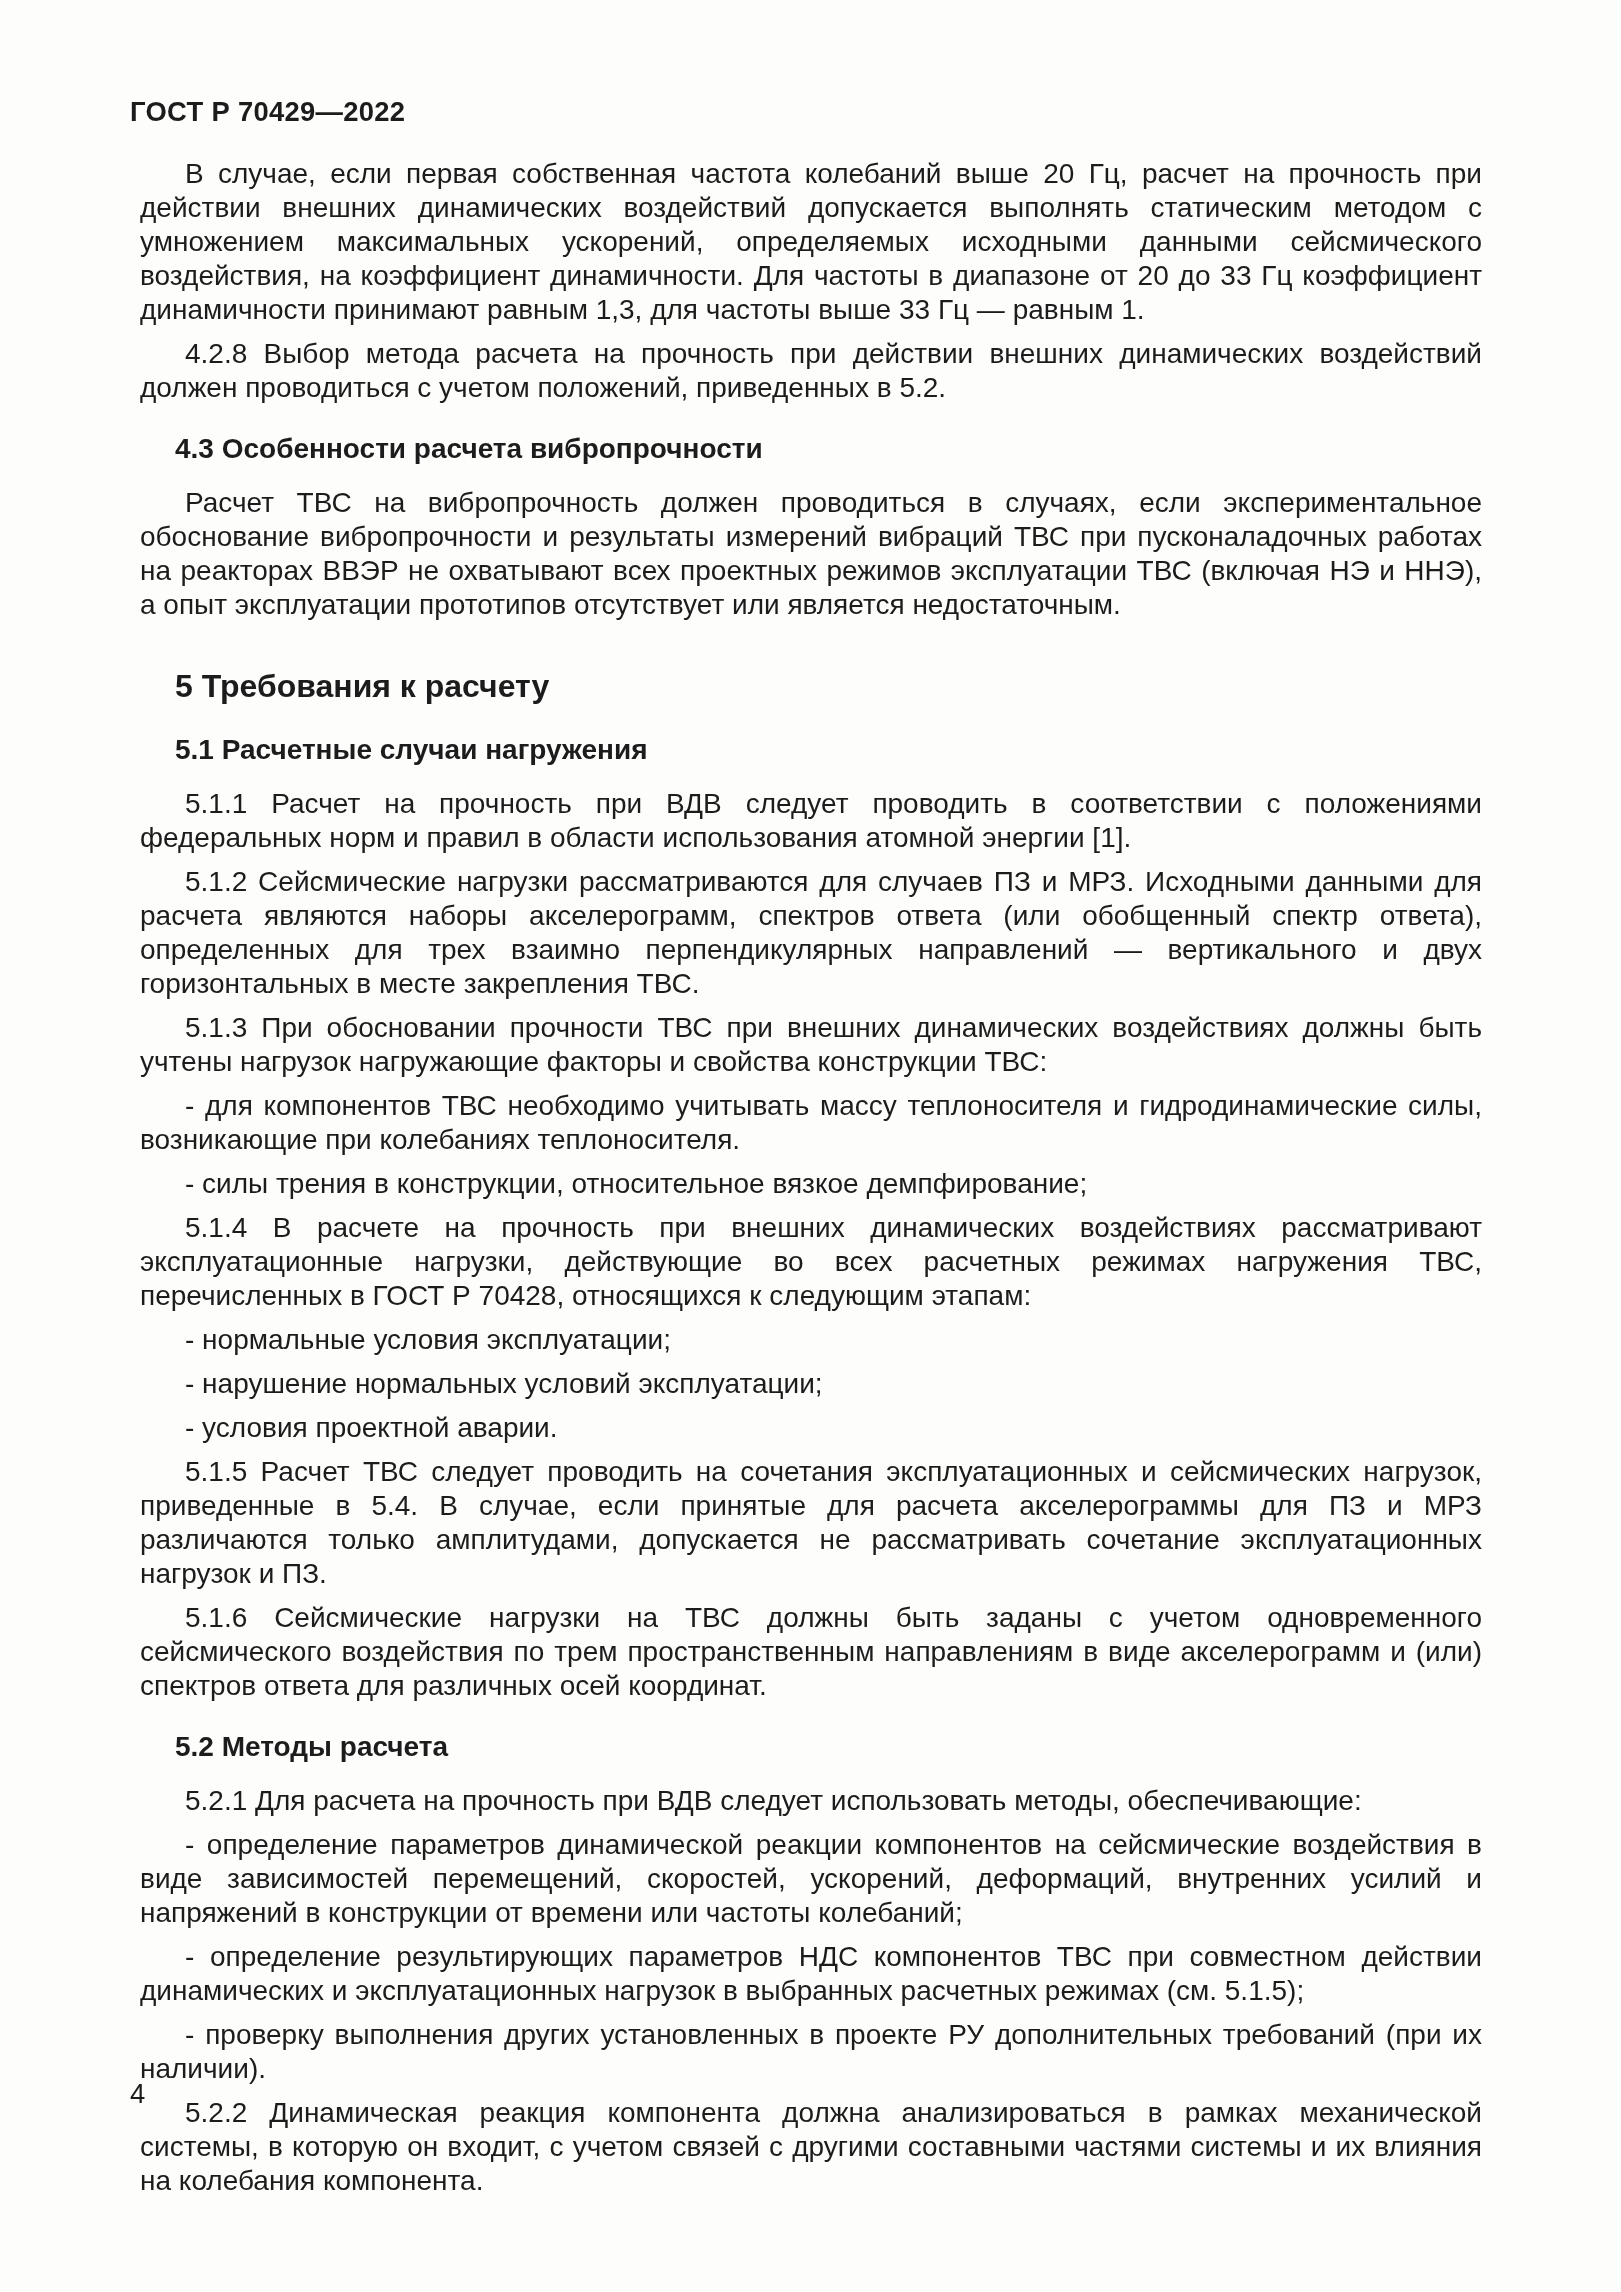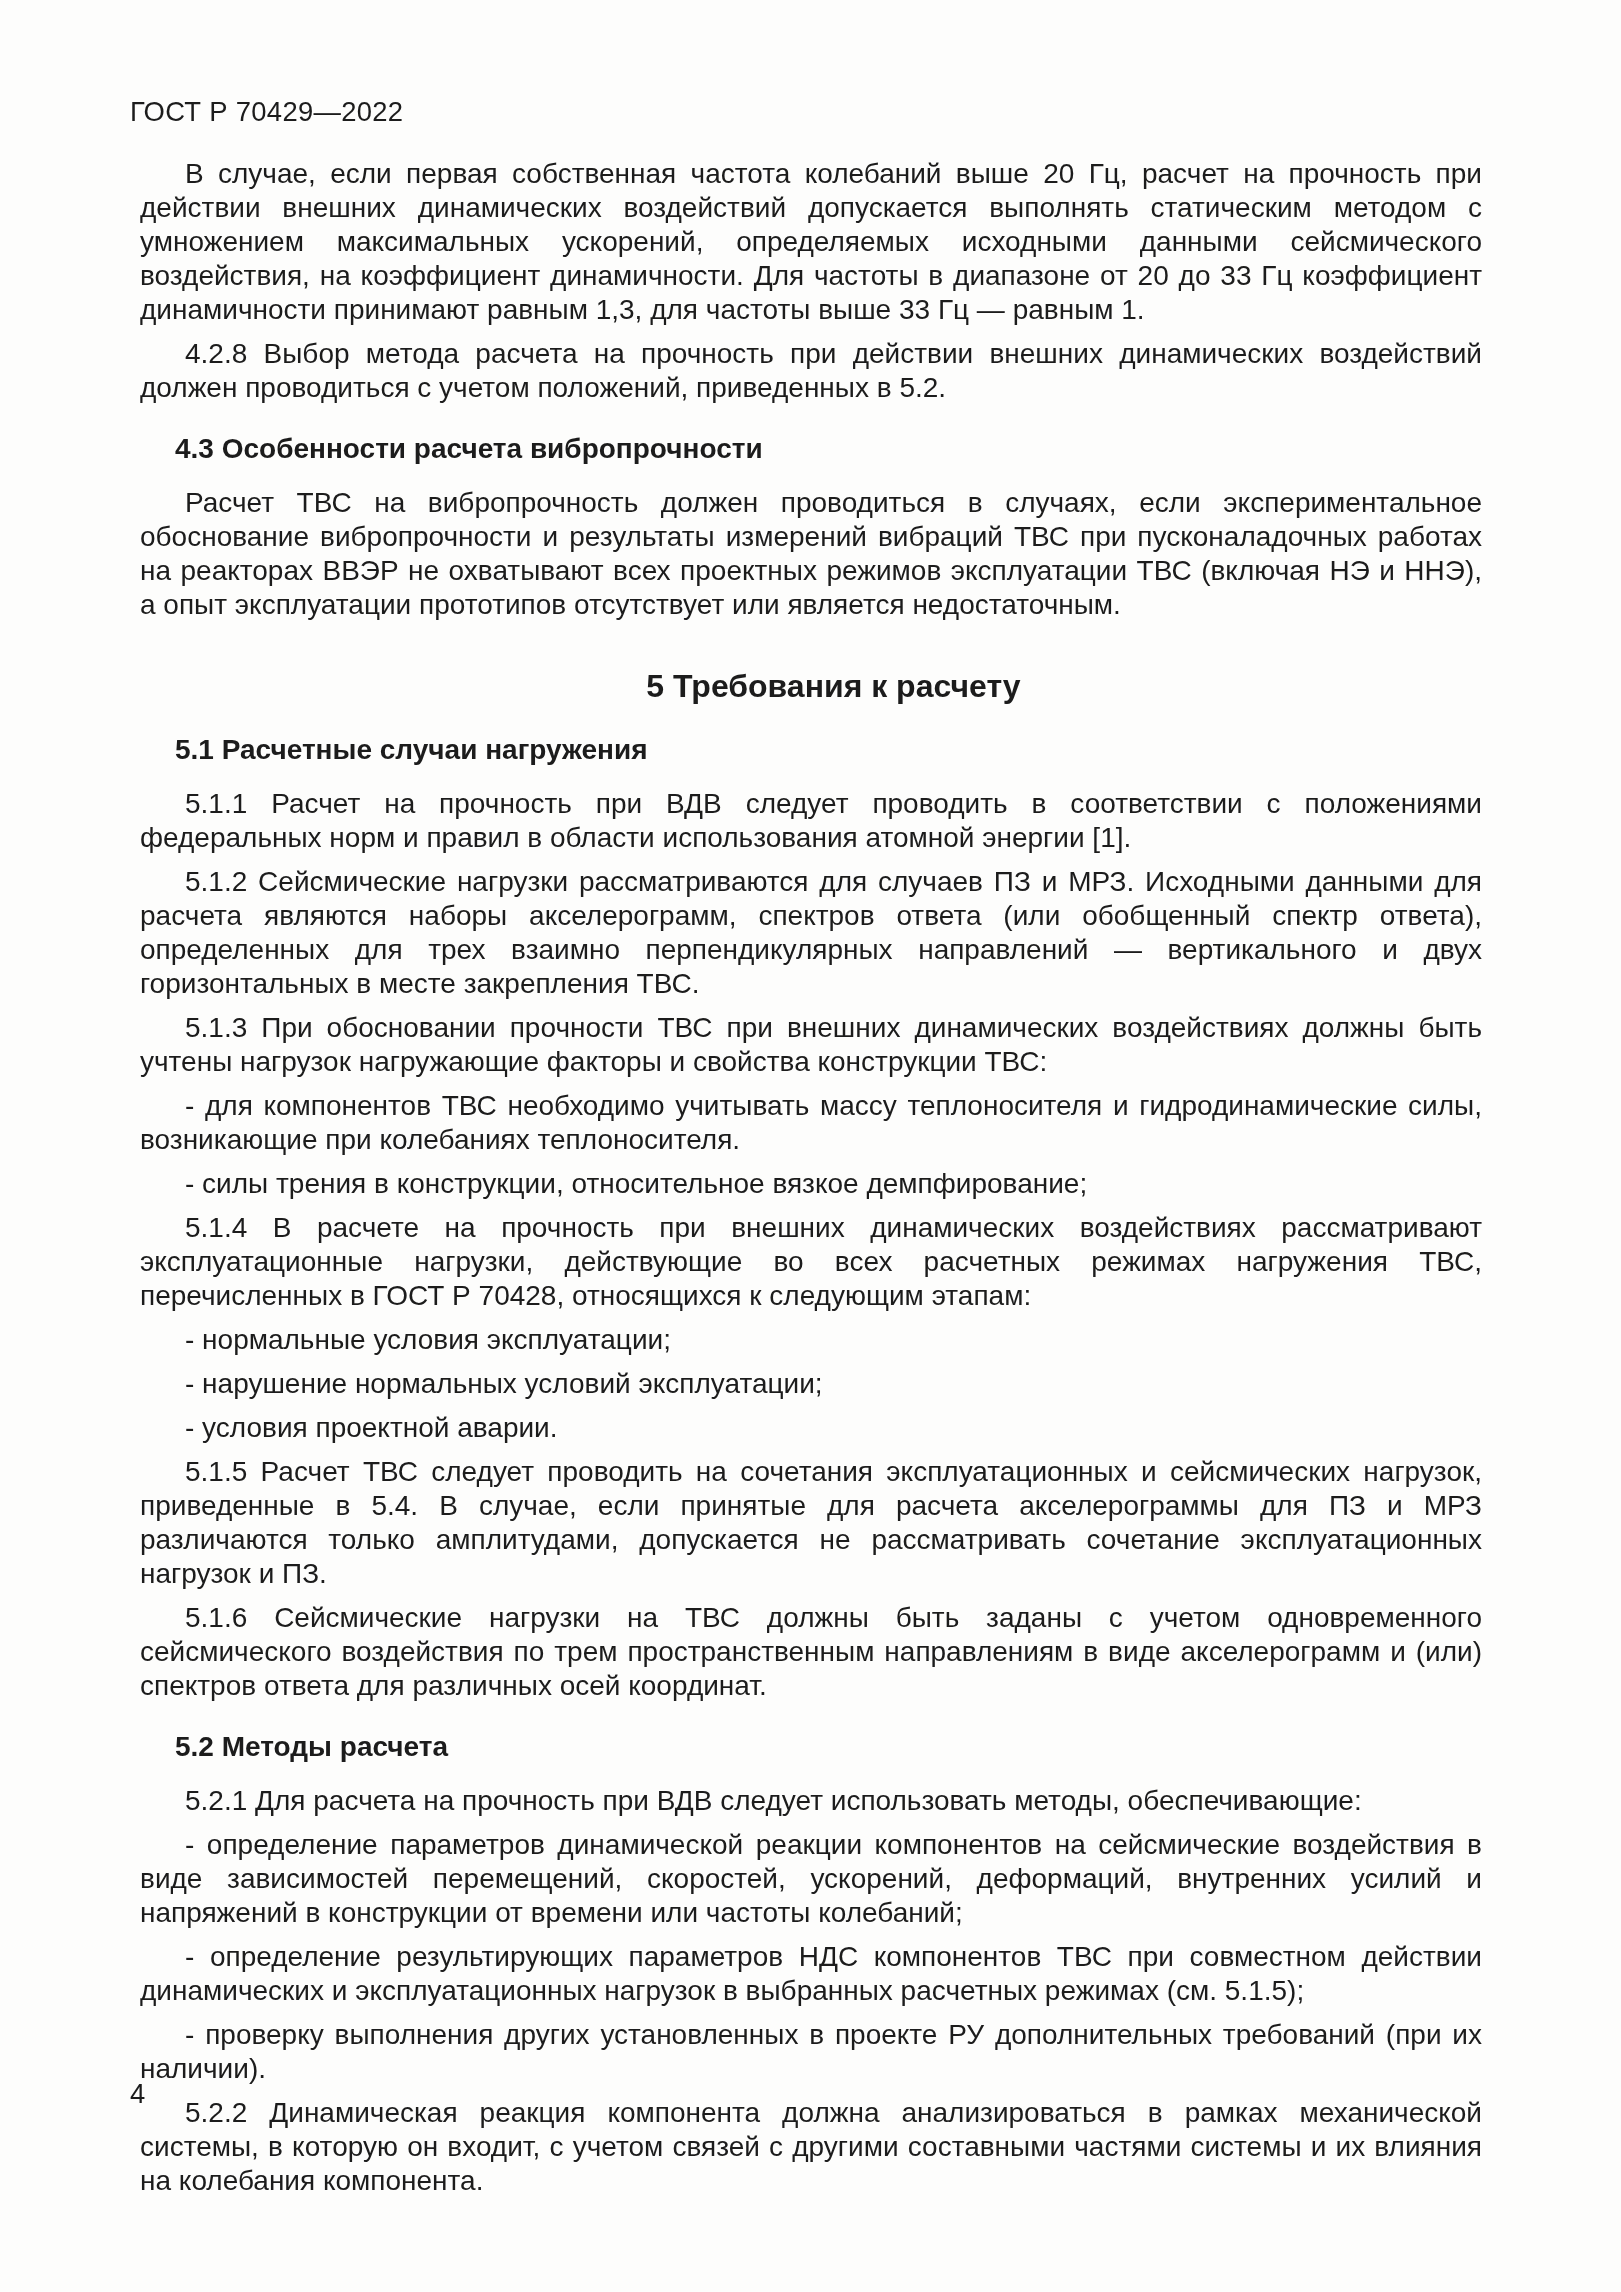--- a/index.html
+++ b/index.html
@@ -15,21 +15,21 @@
     background: #fdfdfc;
     color: #1c1c1c;
     font-family: "Liberation Sans", sans-serif;
     overflow: hidden;
   }
   .doc-header {
     position: absolute;
     left: 130px;
     top: 96px;
     font-size: 27.4px;
-    font-weight: normal;
+    font-weight: bold;
     letter-spacing: 0.3px;
     text-align: right;
   }
   .doc-body {
     position: absolute;
     left: 130px;
     top: 147px;
     width: 1362px;
     font-size: 28px;
     line-height: 34px;
@@ -37,21 +37,21 @@
   }
   .block { margin: 10px; }
   .paragraph {
     text-indent: 45px;
   }
   .heading1 {
     font-weight: bold;
     font-size: 32px;
     line-height: 39px;
     text-indent: 45px;
-    text-align: center;
+    text-align: left;
     margin: 45px 0 22px 0;
   }
   .heading3 {
     font-weight: bold;
     text-indent: 45px;
     text-align: left;
     margin: 26.5px 0 20.6px 0;
   }
   .page-number {
     position: absolute;

